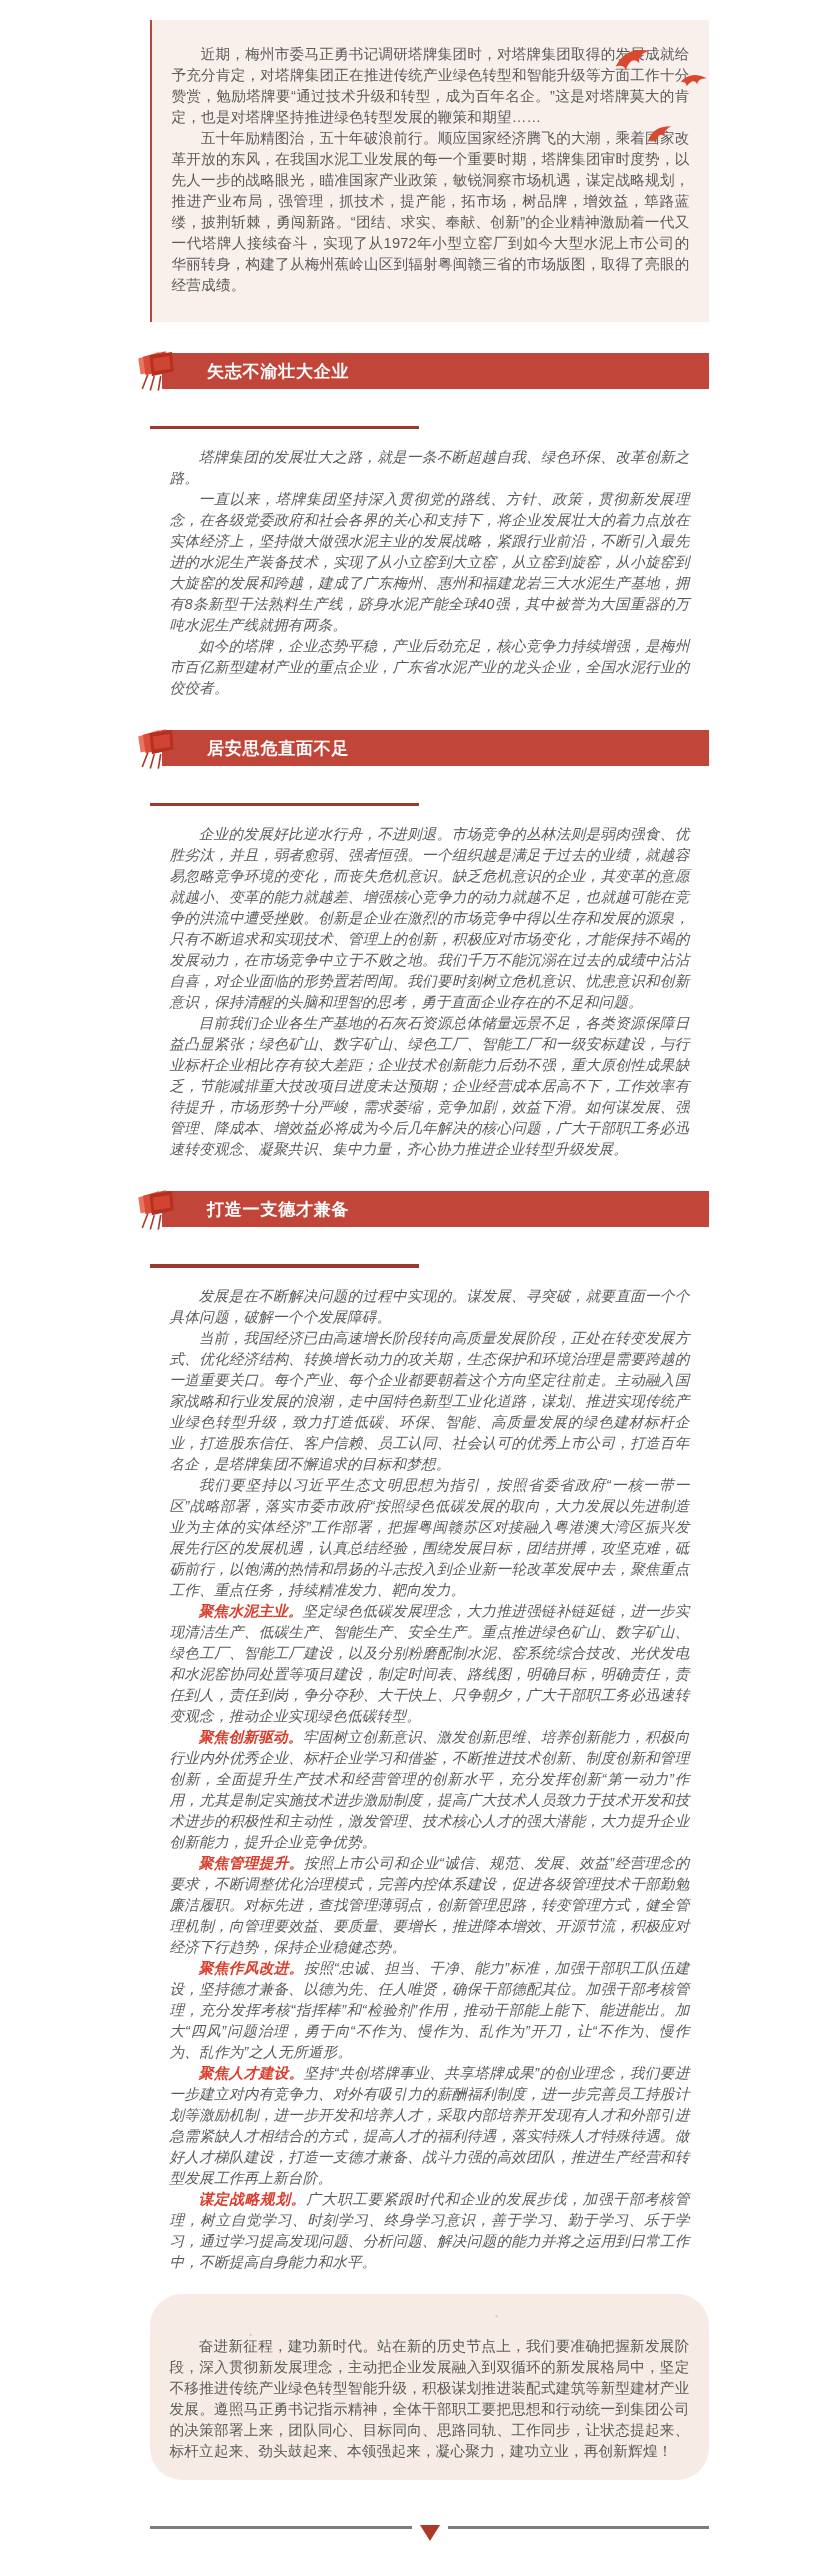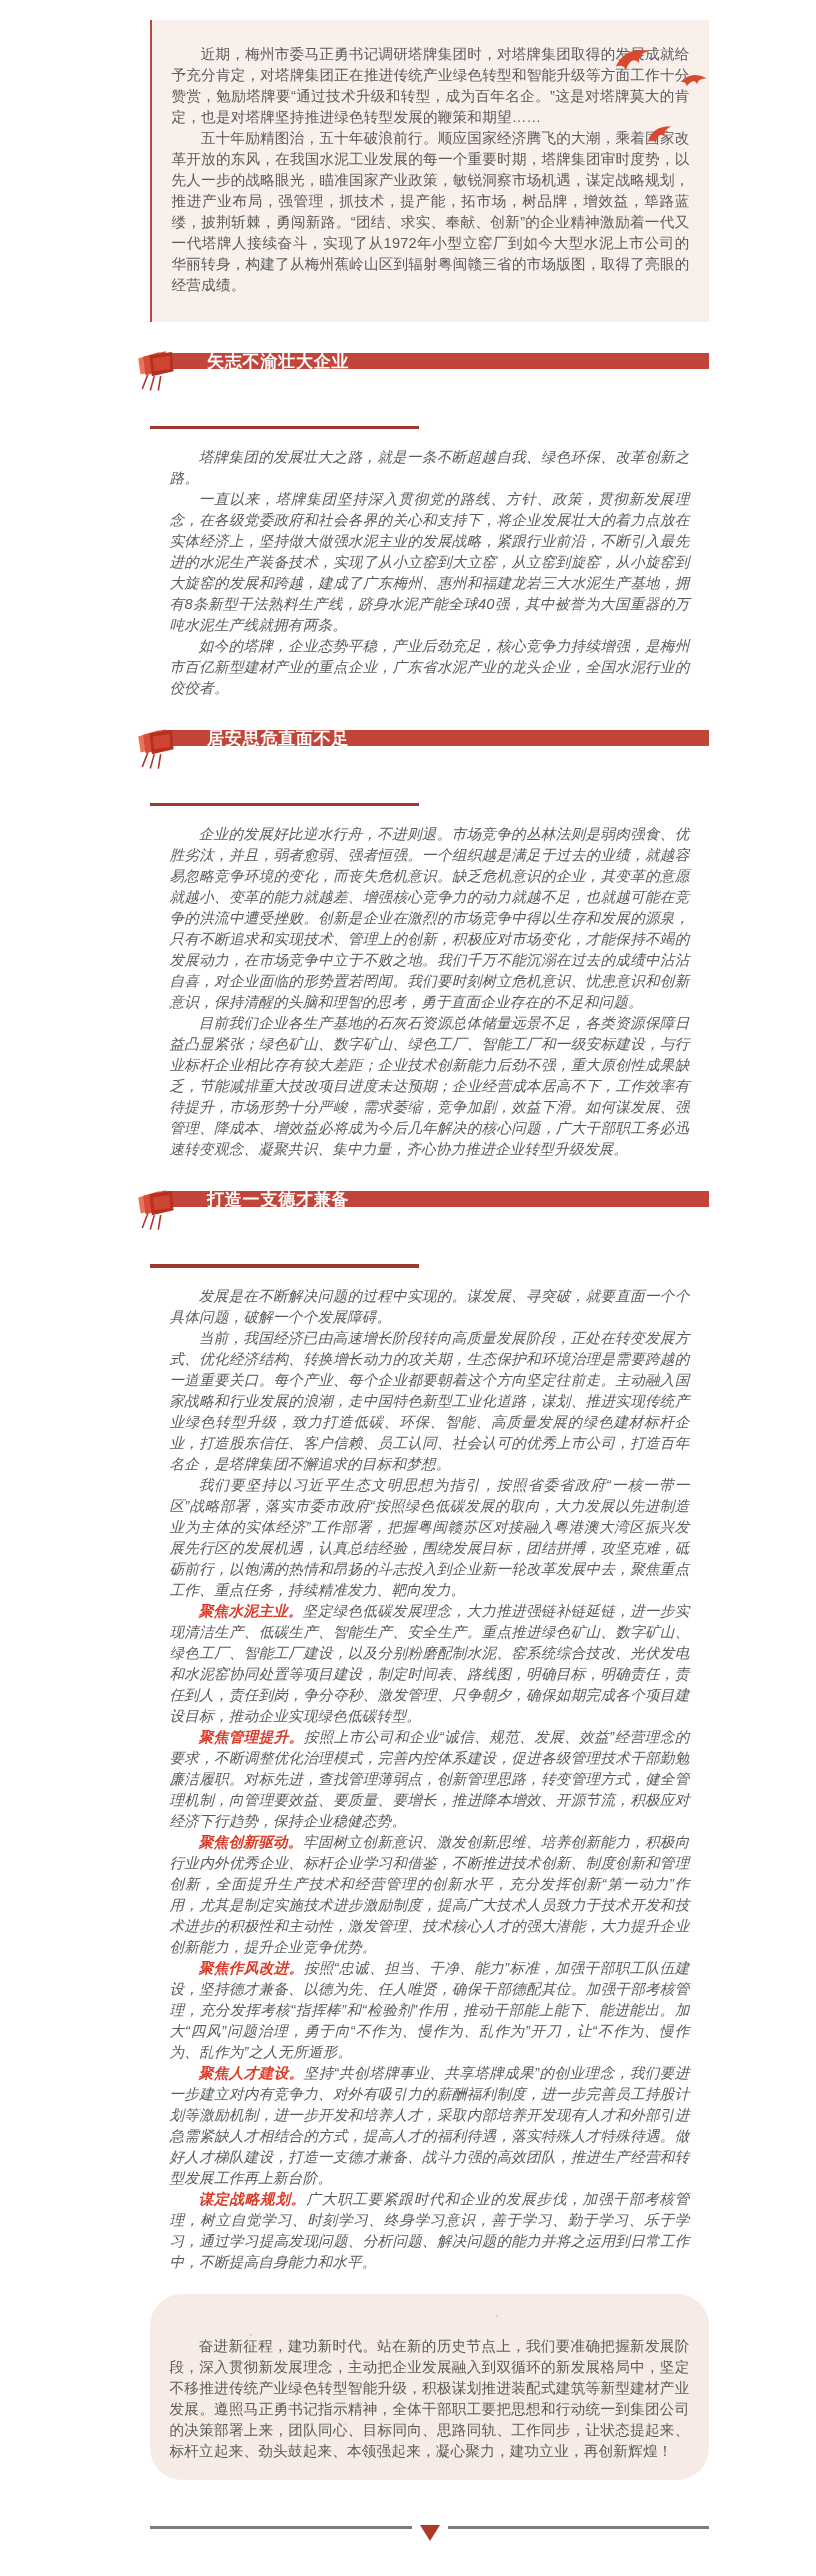--- a/index.html
+++ b/index.html
@@ -31,21 +31,21 @@
   .bird{position:absolute;}
   .bird svg{display:block;}
   .bird1{left:0;top:18px;width:37px;height:31px;}
   .bird2{left:66px;top:42px;width:26px;height:24px;transform:rotate(18deg);}
   .bird3{left:32px;top:96px;width:27.6px;height:24px;transform:rotate(-8deg);}
 
   
   .section{position:relative;}
   .section-header{position:relative;margin-top:31px;height:34px;}
   .banner{
-    position:absolute;left:12px;right:0;top:0;height:16px;
+    position:absolute;left:12px;right:0;top:0;height:36px;
     background:#c2453a;
     display:flex;align-items:center;
   }
   .banner-title{
     color:#ffffff;font-size:17px;font-weight:bold;
     padding-left:45px;letter-spacing:0.8px;
   }
   .flags{position:absolute;left:-14.6px;top:-5.7px;width:45px;height:47px;z-index:2;}
   .underline{
     margin-top:39px;margin-left:0;width:269px;height:3.2px;background:#9c382e;
@@ -179,23 +179,23 @@
       </span>
       <div class="banner">
         <span class="banner-title">打造一支德才兼备</span>
       </div>
     </div>
     <div class="underline"></div>
     <div class="section-body">
             <p class="para"><span>发展是在不断解决问题的过程中实现的。谋发展、寻突破，就要直面一个个具体问题，破解一个个发展障碍。</span></p>
             <p class="para"><span>当前，我国经济已由高速增长阶段转向高质量发展阶段，正处在转变发展方式、优化经济结构、转换增长动力的攻关期，生态保护和环境治理是需要跨越的一道重要关口。每个产业、每个企业都要朝着这个方向坚定往前走。主动融入国家战略和行业发展的浪潮，走中国特色新型工业化道路，谋划、推进实现传统产业绿色转型升级，致力打造低碳、环保、智能、高质量发展的绿色建材标杆企业，打造股东信任、客户信赖、员工认同、社会认可的优秀上市公司，打造百年名企，是塔牌集团不懈追求的目标和梦想。</span></p>
             <p class="para"><span>我们要坚持以习近平生态文明思想为指引，按照省委省政府“一核一带一区”战略部署，落实市委市政府“按照绿色低碳发展的取向，大力发展以先进制造业为主体的实体经济”工作部署，把握粤闽赣苏区对接融入粤港澳大湾区振兴发展先行区的发展机遇，认真总结经验，围绕发展目标，团结拼搏，攻坚克难，砥砺前行，以饱满的热情和昂扬的斗志投入到企业新一轮改革发展中去，聚焦重点工作、重点任务，持续精准发力、靶向发力。</span></p>
-            <p class="para"><span class="lead">聚焦水泥主业。</span><span>坚定绿色低碳发展理念，大力推进强链补链延链，进一步实现清洁生产、低碳生产、智能生产、安全生产。重点推进绿色矿山、数字矿山、绿色工厂、智能工厂建设，以及分别粉磨配制水泥、窑系统综合技改、光伏发电和水泥窑协同处置等项目建设，制定时间表、路线图，明确目标，明确责任，责任到人，责任到岗，争分夺秒、激发管理、只争朝夕，确保如期完成各个项目建设目标，推动企业实现绿色低碳转型。</span></p>
+            <p class="para"><span class="lead">聚焦水泥主业。</span><span>坚定绿色低碳发展理念，大力推进强链补链延链，进一步实现清洁生产、低碳生产、智能生产、安全生产。重点推进绿色矿山、数字矿山、绿色工厂、智能工厂建设，以及分别粉磨配制水泥、窑系统综合技改、光伏发电和水泥窑协同处置等项目建设，制定时间表、路线图，明确目标，明确责任，责任到人，责任到岗，争分夺秒、大干快上、只争朝夕，广大干部职工务必迅速转变观念，推动企业实现绿色低碳转型。</span></p>
+            <p class="para"><span class="lead">聚焦创新驱动。</span><span>牢固树立创新意识、激发创新思维、培养创新能力，积极向行业内外优秀企业、标杆企业学习和借鉴，不断推进技术创新、制度创新和管理创新，全面提升生产技术和经营管理的创新水平，充分发挥创新“第一动力”作用，尤其是制定实施技术进步激励制度，提高广大技术人员致力于技术开发和技术进步的积极性和主动性，激发管理、技术核心人才的强大潜能，大力提升企业创新能力，提升企业竞争优势。</span></p>
             <p class="para"><span class="lead">聚焦管理提升。</span><span>按照上市公司和企业“诚信、规范、发展、效益”经营理念的要求，不断调整优化治理模式，完善内控体系建设，促进各级管理技术干部勤勉廉洁履职。对标先进，查找管理薄弱点，创新管理思路，转变管理方式，健全管理机制，向管理要效益、要质量、要增长，推进降本增效、开源节流，积极应对经济下行趋势，保持企业稳健态势。</span></p>
-            <p class="para"><span class="lead">聚焦创新驱动。</span><span>牢固树立创新意识、激发创新思维、培养创新能力，积极向行业内外优秀企业、标杆企业学习和借鉴，不断推进技术创新、制度创新和管理创新，全面提升生产技术和经营管理的创新水平，充分发挥创新“第一动力”作用，尤其是制定实施技术进步激励制度，提高广大技术人员致力于技术开发和技术进步的积极性和主动性，激发管理、技术核心人才的强大潜能，大力提升企业创新能力，提升企业竞争优势。</span></p>
             <p class="para"><span class="lead">聚焦作风改进。</span><span>按照“忠诚、担当、干净、能力”标准，加强干部职工队伍建设，坚持德才兼备、以德为先、任人唯贤，确保干部德配其位。加强干部考核管理，充分发挥考核“指挥棒”和“检验剂”作用，推动干部能上能下、能进能出。加大“四风”问题治理，勇于向“不作为、慢作为、乱作为”开刀，让“不作为、慢作为、乱作为”之人无所遁形。</span></p>
             <p class="para"><span class="lead">聚焦人才建设。</span><span>坚持“共创塔牌事业、共享塔牌成果”的创业理念，我们要进一步建立对内有竞争力、对外有吸引力的薪酬福利制度，进一步完善员工持股计划等激励机制，进一步开发和培养人才，采取内部培养开发现有人才和外部引进急需紧缺人才相结合的方式，提高人才的福利待遇，落实特殊人才特殊待遇。做好人才梯队建设，打造一支德才兼备、战斗力强的高效团队，推进生产经营和转型发展工作再上新台阶。</span></p>
             <p class="para"><span class="lead">谋定战略规划。</span><span>广大职工要紧跟时代和企业的发展步伐，加强干部考核管理，树立自觉学习、时刻学习、终身学习意识，善于学习、勤于学习、乐于学习，通过学习提高发现问题、分析问题、解决问题的能力并将之运用到日常工作中，不断提高自身能力和水平。</span></p>
           </div>
   </div>
 </div>
 
     <div class="closing-box">
       <p class="para">奋进新征程，建功新时代。站在新的历史节点上，我们要准确把握新发展阶段，深入贯彻新发展理念，主动把企业发展融入到双循环的新发展格局中，坚定不移推进传统产业绿色转型智能升级，积极谋划推进装配式建筑等新型建材产业发展。遵照马正勇书记指示精神，全体干部职工要把思想和行动统一到集团公司的决策部署上来，团队同心、目标同向、思路同轨、工作同步，让状态提起来、标杆立起来、劲头鼓起来、本领强起来，凝心聚力，建功立业，再创新辉煌！</p>
     </div>

